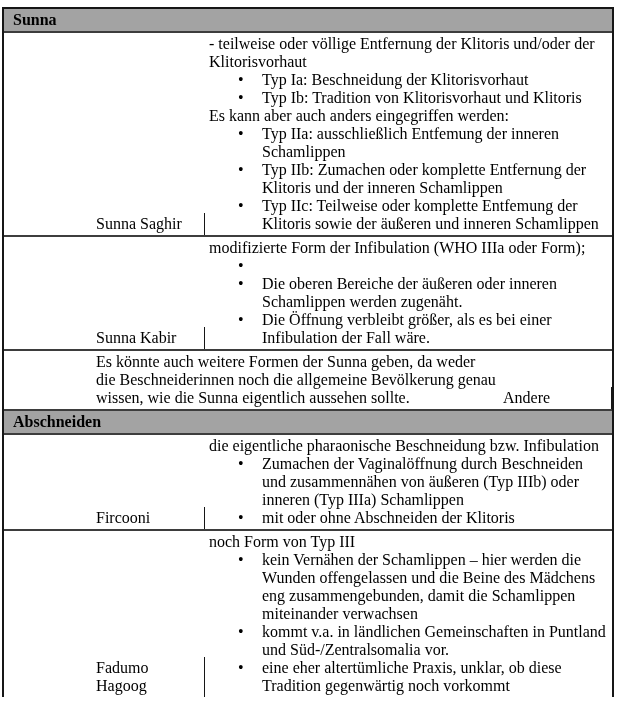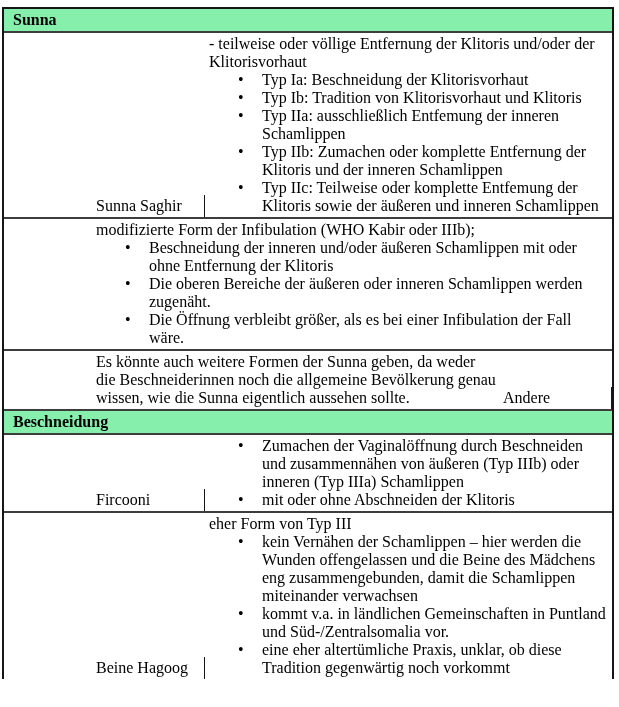--- a/index.html
+++ b/index.html
@@ -20,21 +20,21 @@
   .tbl {
     box-sizing: border-box;
     width: 612px;
     border: 2px solid #161616;
     border-bottom: none;
     background: #ffffff;
     font-size: 16px;
     line-height: 18px;
   }
   .section-row {
-    background: #86efac;
+    background: #a3a3a3;
     border-bottom: 2px solid #3d3d3d;
     padding: 2px 4px 2px 9px;
     font-weight: bold;
   }
   .data-row {
     display: flex;
     align-items: flex-end;
     border-bottom: 2px solid #3d3d3d;
   }
   .data-row:last-child {
@@ -84,79 +84,81 @@
         <div class="cell cell3">
           <div class="para">- teilweise oder völlige Entfernung der Klitoris und/oder der Klitorisvorhaut</div>
           <div class="bullet-line">
             <span class="bullet">•</span>
             <span class="bullet-text">Typ Ia: Beschneidung der Klitorisvorhaut</span>
           </div>
           <div class="bullet-line">
             <span class="bullet">•</span>
             <span class="bullet-text">Typ Ib: Tradition von Klitorisvorhaut und Klitoris</span>
           </div>
+          <div class="para">Es kann aber auch anders eingegriffen werden:</div>
           <div class="bullet-line">
             <span class="bullet">•</span>
             <span class="bullet-text">Typ IIa: ausschließlich Entfemung der inneren Schamlippen</span>
           </div>
           <div class="bullet-line">
             <span class="bullet">•</span>
             <span class="bullet-text">Typ IIb: Zumachen oder komplette Entfernung der Klitoris und der inneren Schamlippen</span>
           </div>
           <div class="bullet-line">
             <span class="bullet">•</span>
             <span class="bullet-text">Typ IIc: Teilweise oder komplette Entfemung der Klitoris sowie der äußeren und inneren Schamlippen</span>
           </div>
         </div>
       </div>
       <div class="data-row">
         <div class="cell cell1"></div>
+        <div class="cell cell2"><span>Sunna Kabir</span></div>
         <div class="cell cell3">
-          <div class="para">modifizierte Form der Infibulation (WHO Kabir oder IIIb);</div>
+          <div class="para">modifizierte Form der Infibulation (WHO IIIa oder Form);</div>
           <div class="bullet-line">
             <span class="bullet">•</span>
-            <span class="bullet-text">Beschneidung der inneren und/oder äußeren Schamlippen mit oder ohne Entfernung der Klitoris</span>
           </div>
           <div class="bullet-line">
             <span class="bullet">•</span>
             <span class="bullet-text">Die oberen Bereiche der äußeren oder inneren Schamlippen werden zugenäht.</span>
           </div>
           <div class="bullet-line">
             <span class="bullet">•</span>
             <span class="bullet-text">Die Öffnung verbleibt größer, als es bei einer Infibulation der Fall wäre.</span>
           </div>
         </div>
       </div>
       <div class="data-row">
         <div class="cell cell1"></div>
         <div class="cell cell3">
           <div class="para">Es könnte auch weitere Formen der Sunna geben, da weder die Beschneiderinnen noch die allgemeine Bevölkerung genau wissen, wie die Sunna eigentlich aussehen sollte.</div>
         </div>
         <div class="cell cell2"><span>Andere</span></div>
       </div>
-      <div class="section-row"><span>Beschneidung</span></div>
+      <div class="section-row"><span>Abschneiden</span></div>
       <div class="data-row">
         <div class="cell cell1"></div>
         <div class="cell cell2"><span>Fircooni</span></div>
         <div class="cell cell3">
+          <div class="para">die eigentliche pharaonische Beschneidung bzw. Infibulation</div>
           <div class="bullet-line">
             <span class="bullet">•</span>
             <span class="bullet-text">Zumachen der Vaginalöffnung durch Beschneiden und zusammennähen von äußeren (Typ IIIb) oder inneren (Typ IIIa) Schamlippen</span>
           </div>
           <div class="bullet-line">
             <span class="bullet">•</span>
             <span class="bullet-text">mit oder ohne Abschneiden der Klitoris</span>
           </div>
         </div>
       </div>
       <div class="data-row">
         <div class="cell cell1"></div>
-        <div class="cell cell2"><span>Beine Hagoog</span></div>
+        <div class="cell cell2"><span>Fadumo Hagoog</span></div>
         <div class="cell cell3">
-          <div class="para">eher Form von Typ III</div>
+          <div class="para">noch Form von Typ III</div>
           <div class="bullet-line">
             <span class="bullet">•</span>
             <span class="bullet-text">kein Vernähen der Schamlippen – hier werden die Wunden offengelassen und die Beine des Mädchens eng zusammengebunden, damit die Schamlippen miteinander verwachsen</span>
           </div>
           <div class="bullet-line">
             <span class="bullet">•</span>
             <span class="bullet-text">kommt v.a. in ländlichen Gemeinschaften in Puntland und Süd-/Zentralsomalia vor.</span>
           </div>
           <div class="bullet-line">
             <span class="bullet">•</span>

